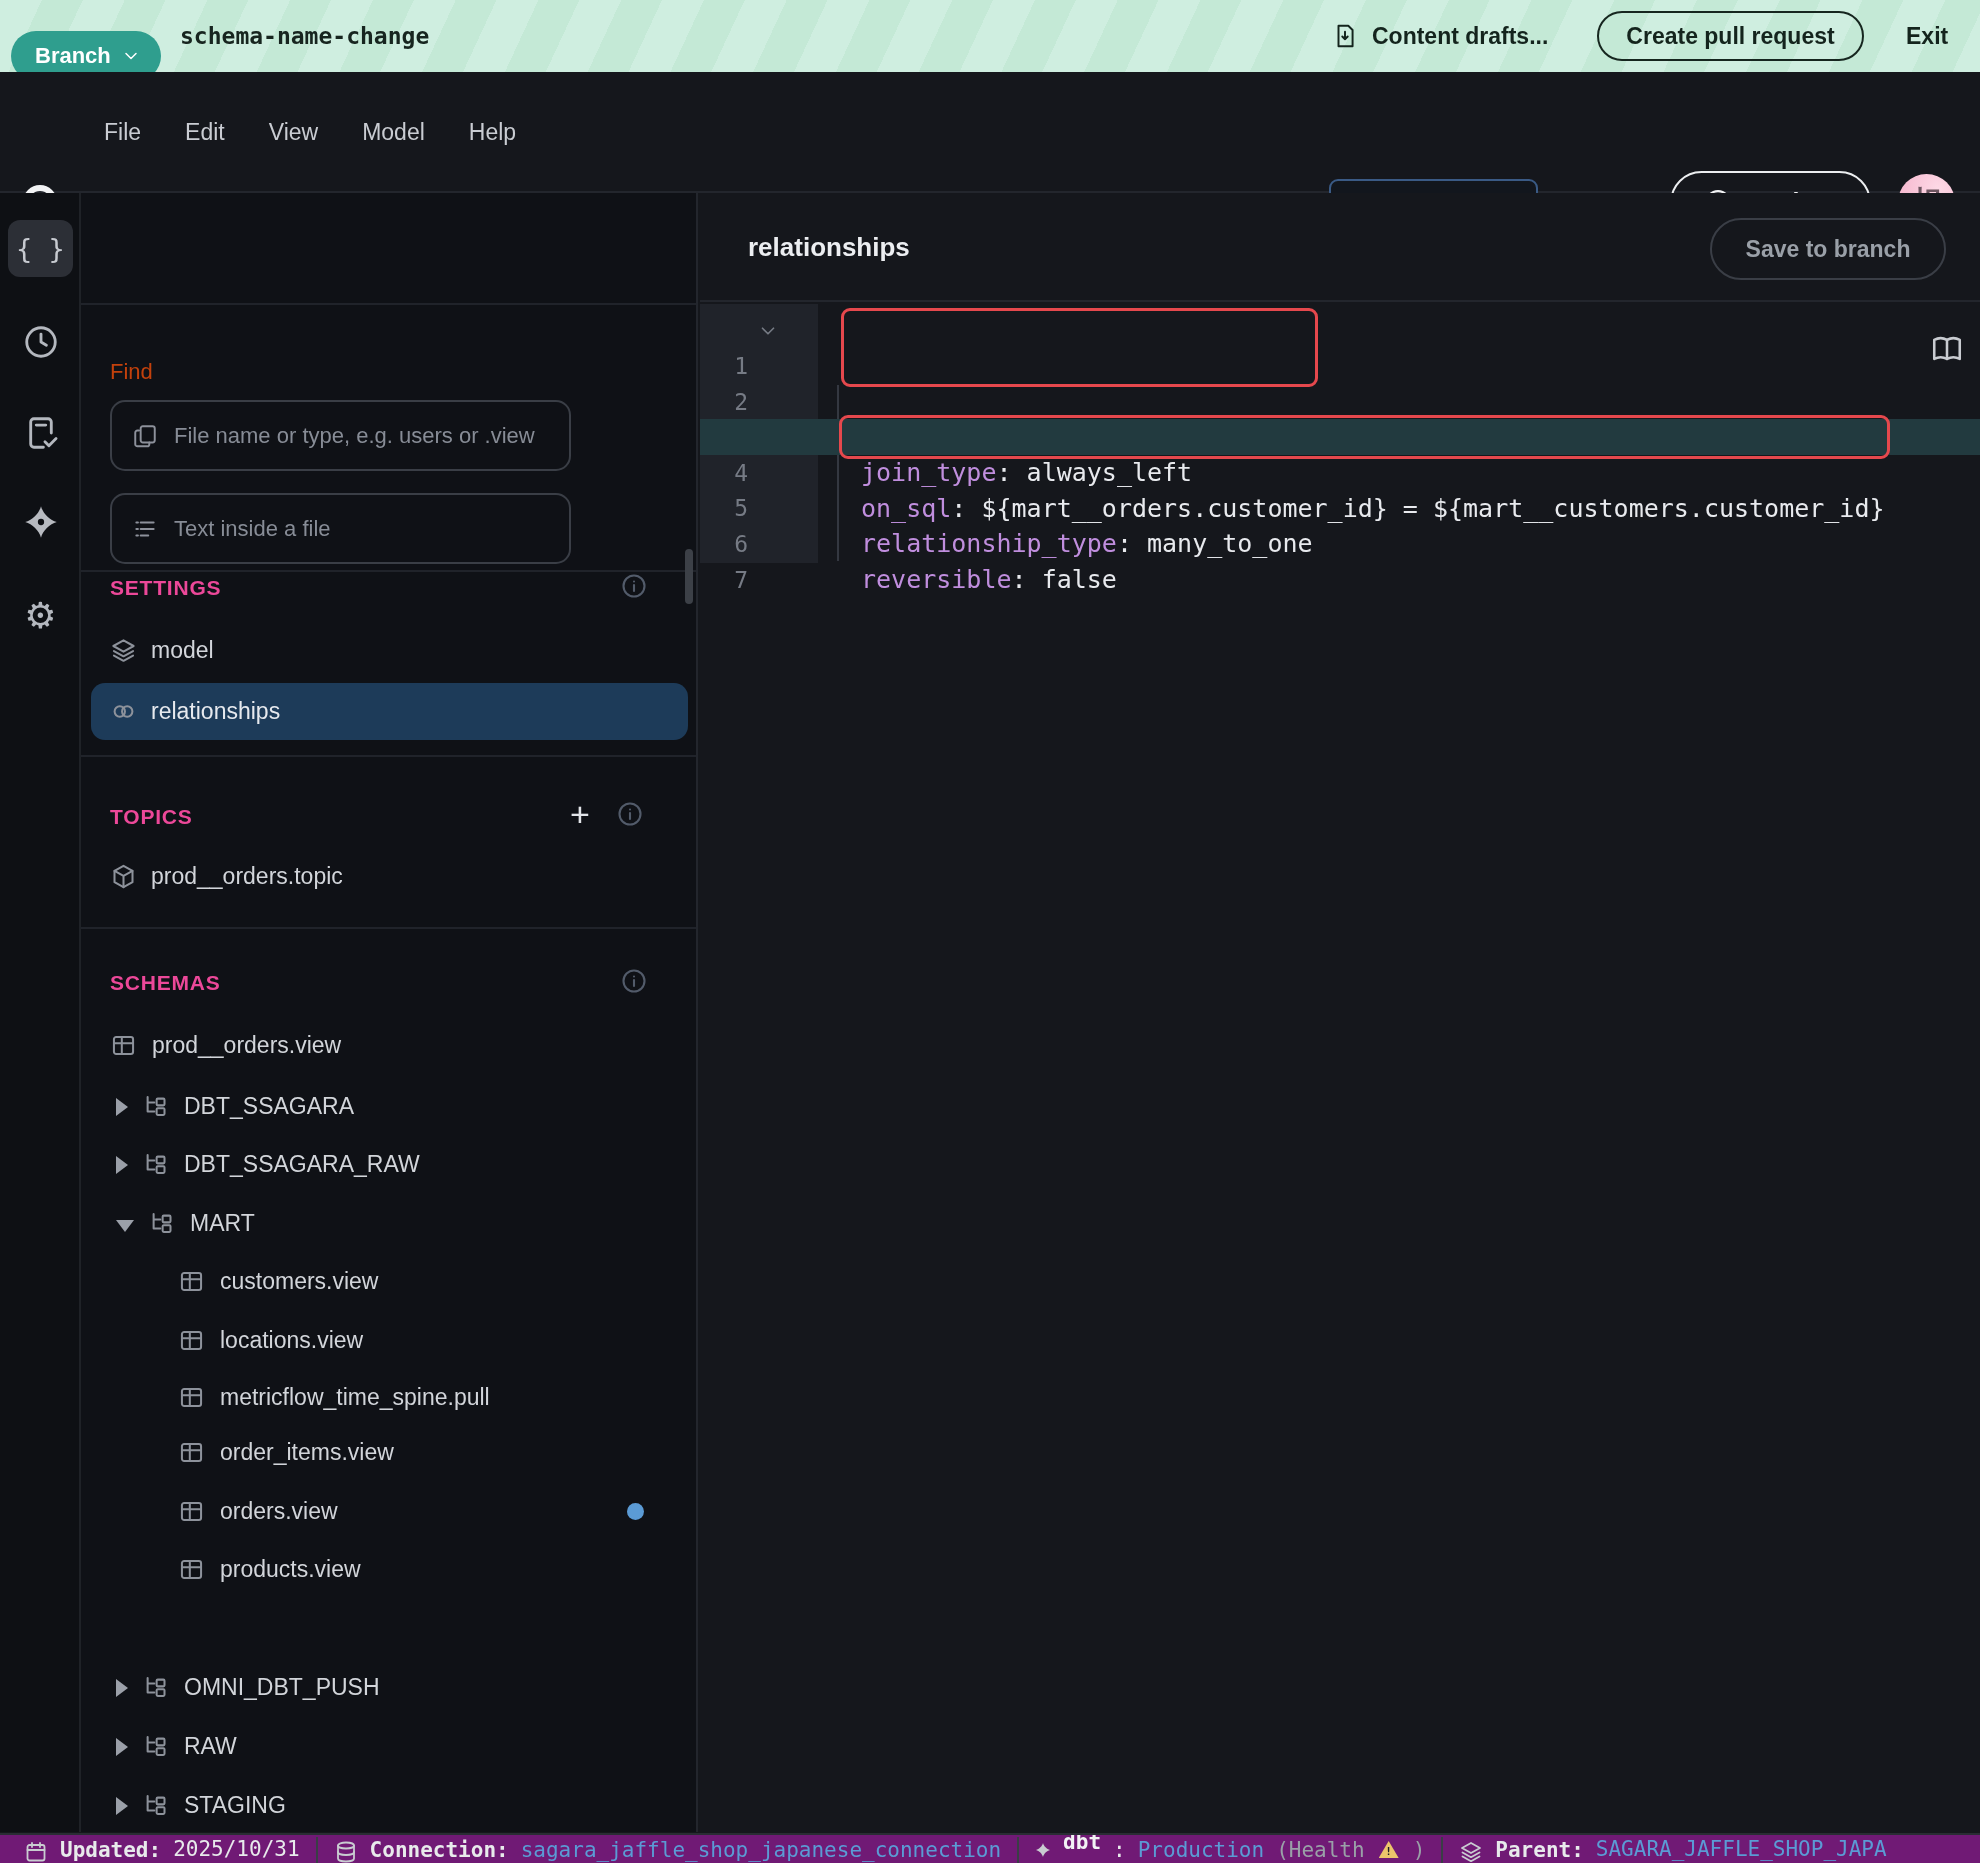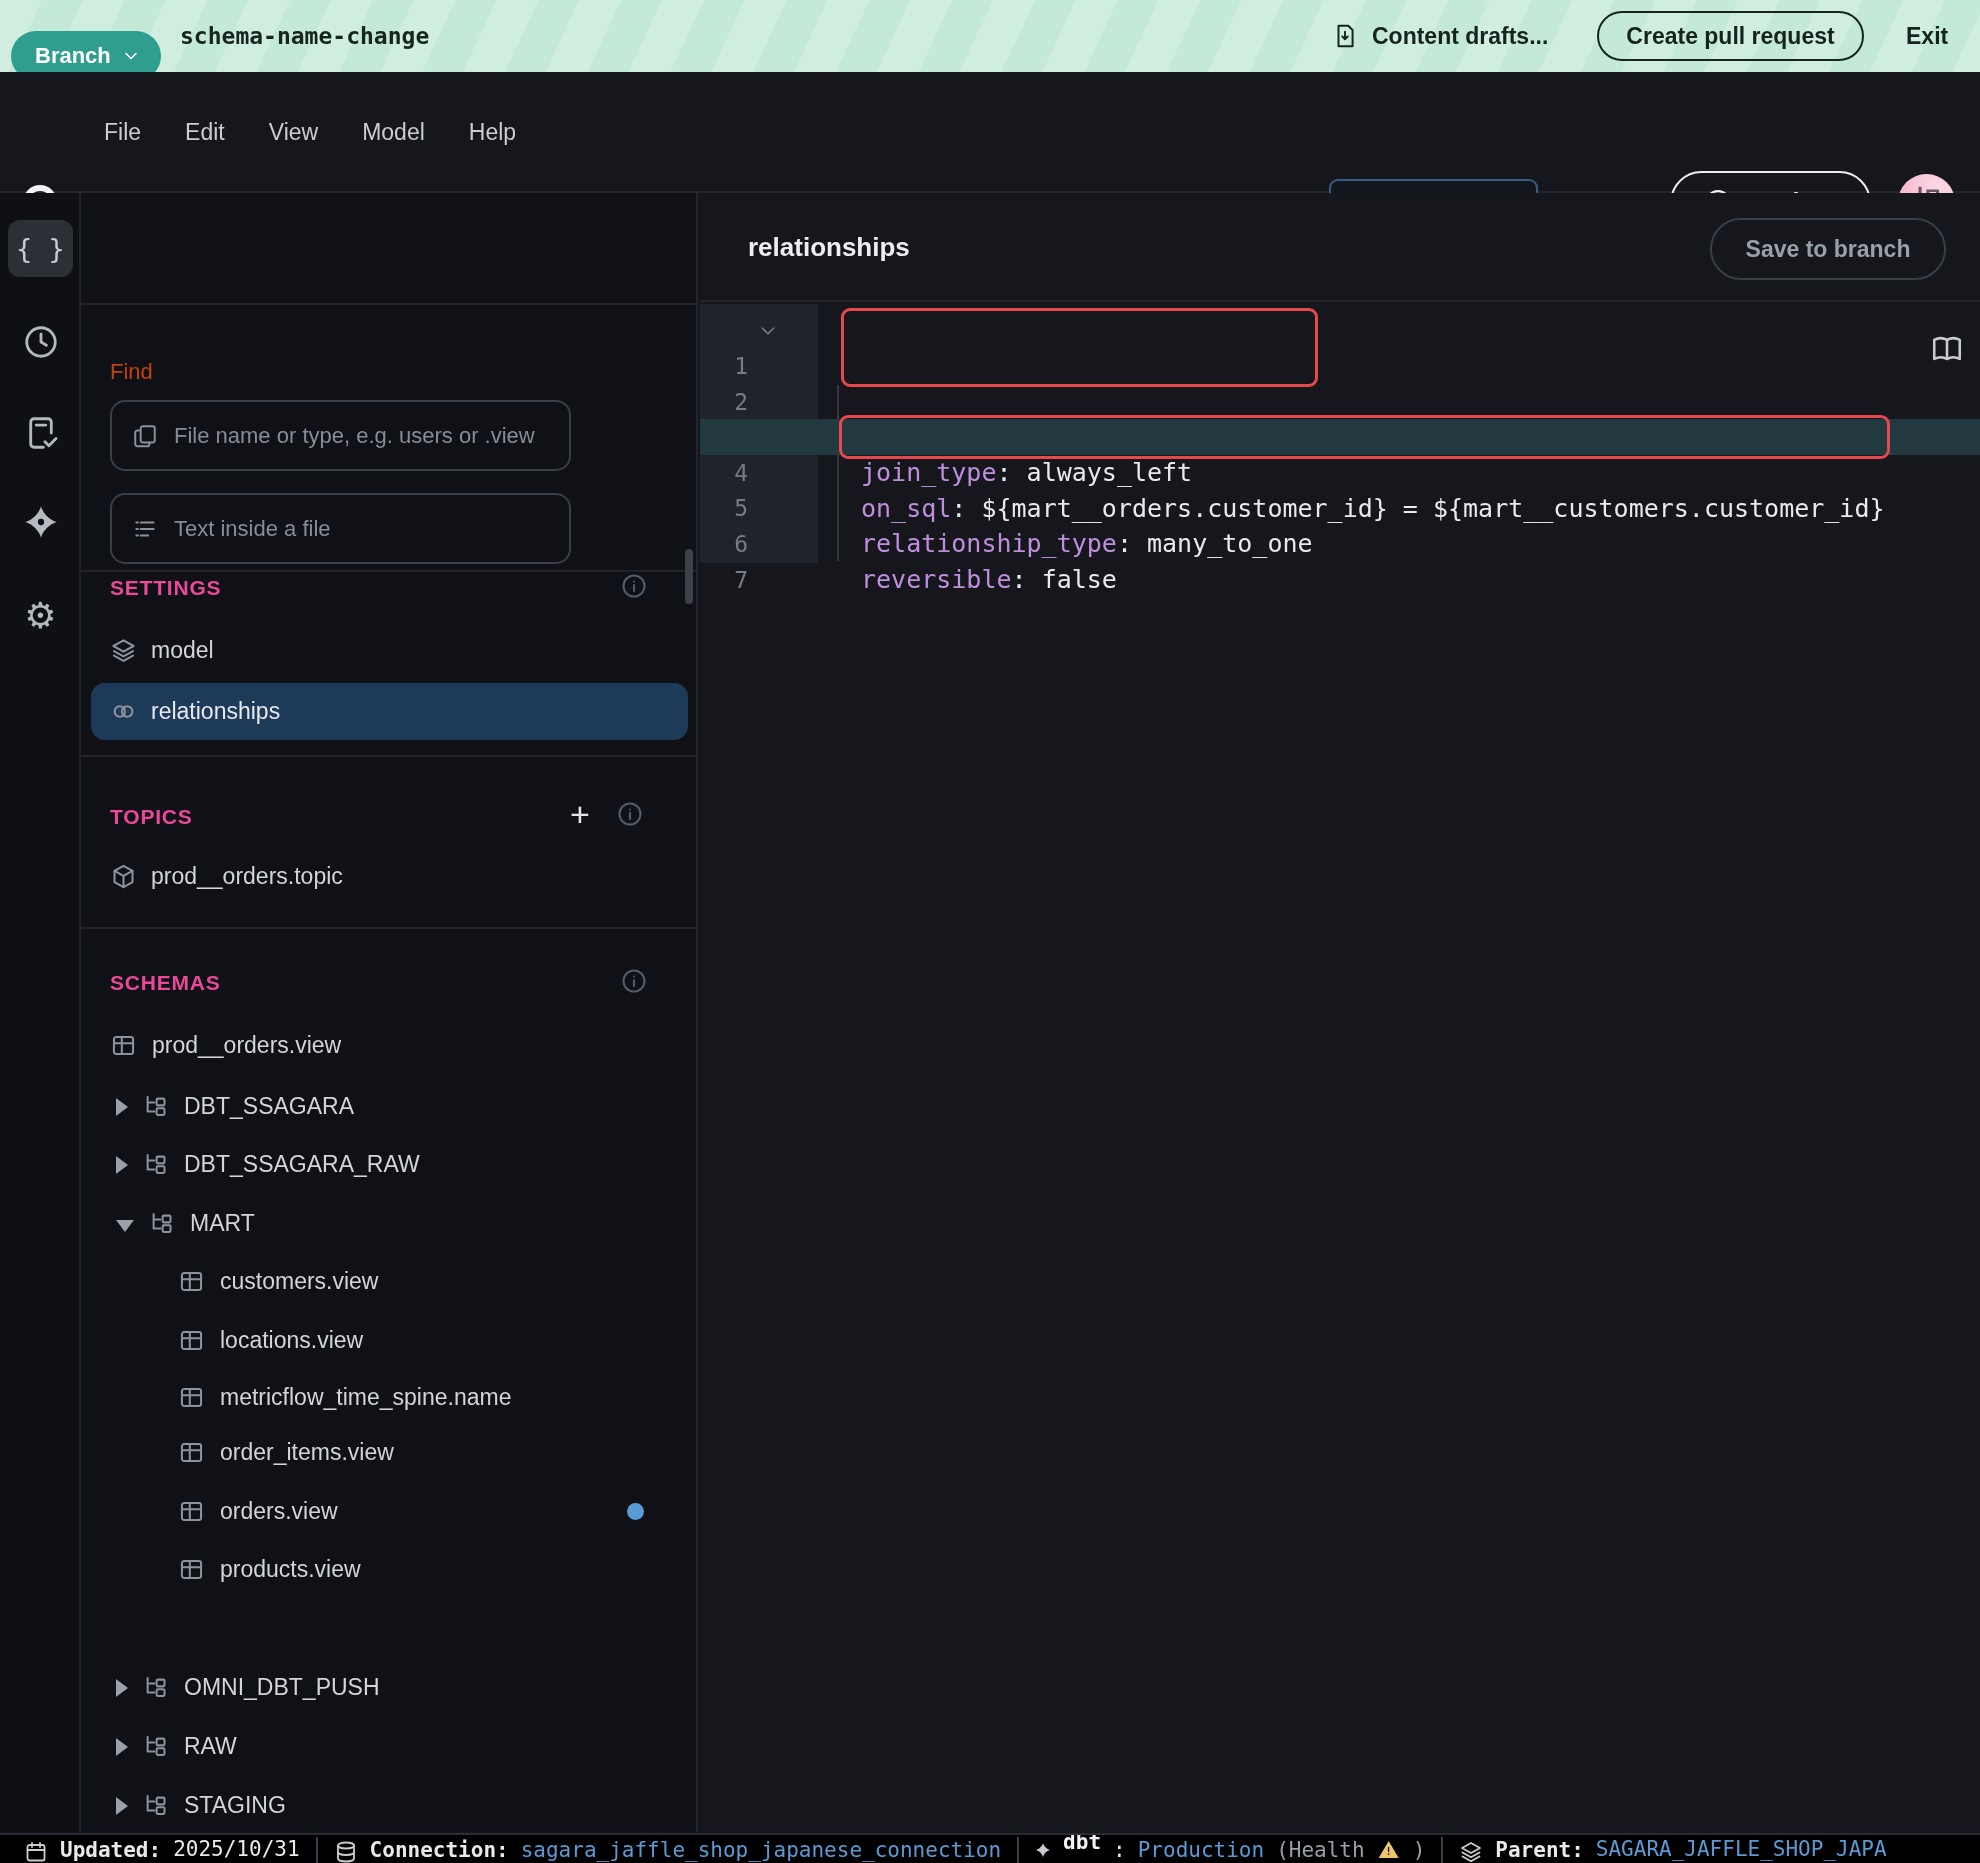--- a/index.html
+++ b/index.html
@@ -157,21 +157,21 @@
 
   
   .validation { position:absolute; left:700px; top:1655px; width:1280px; height:208px;
     border-top:2px solid #2a2e35; background:#15171c; }
   .val-header { position:absolute; top:0; left:0; width:100%; height:65px;
     display:flex; align-items:center; }
 
   
   .statusbar {
     position:absolute; left:0; top:1833px; width:1980px; height:31px; z-index:10;
-    background:#000000; border-top:2px solid #2a2d34; overflow:hidden;
+    background:#701a75; border-top:2px solid #2a2d34; overflow:hidden;
     display:flex; align-items:flex-start; gap:16px; padding:2px 0 0 24px;
     font-family:"DejaVu Sans Mono", monospace; font-size:21px; color:#e8eaec;
   }
   .sb-item { display:flex; align-items:flex-start; gap:12px; margin-top:1px; }
   .sb-ico { color:#c9ccd1; margin-top:2px; }
   .sb-label { font-weight:bold; color:#e8eaec; white-space:nowrap; }
   .sb-stack { display:flex; flex-direction:column; line-height:23px; }
   .sb-link { color:#5b9bd5; white-space:nowrap; }
   .sb-muted { color:#9aa0a8; white-space:nowrap; }
   .sb-sep { width:0; height:40px; border-left:2px solid #3a3e46; margin-top:0; }
@@ -372,21 +372,21 @@
           <rect x="3.5" y="4.5" width="17" height="15" rx="2"></rect>
           <path d="M3.5 10h17M10.5 4.5v15"></path>
         </svg>
       <span>locations.view</span>
     </div>
     <div class="tree-row nested" style="top:1176px">
       <svg class="ico row-ico" width="27" height="27" viewBox="0 0 24 24">
           <rect x="3.5" y="4.5" width="17" height="15" rx="2"></rect>
           <path d="M3.5 10h17M10.5 4.5v15"></path>
         </svg>
-      <span>metricflow_time_spine.name</span>
+      <span>metricflow_time_spine.pull</span>
     </div>
     <div class="tree-row nested" style="top:1231px">
       <svg class="ico row-ico" width="27" height="27" viewBox="0 0 24 24">
           <rect x="3.5" y="4.5" width="17" height="15" rx="2"></rect>
           <path d="M3.5 10h17M10.5 4.5v15"></path>
         </svg>
       <span>order_items.view</span>
     </div>
     <div class="tree-row nested" style="top:1290px">
       <svg class="ico row-ico" width="27" height="27" viewBox="0 0 24 24">

